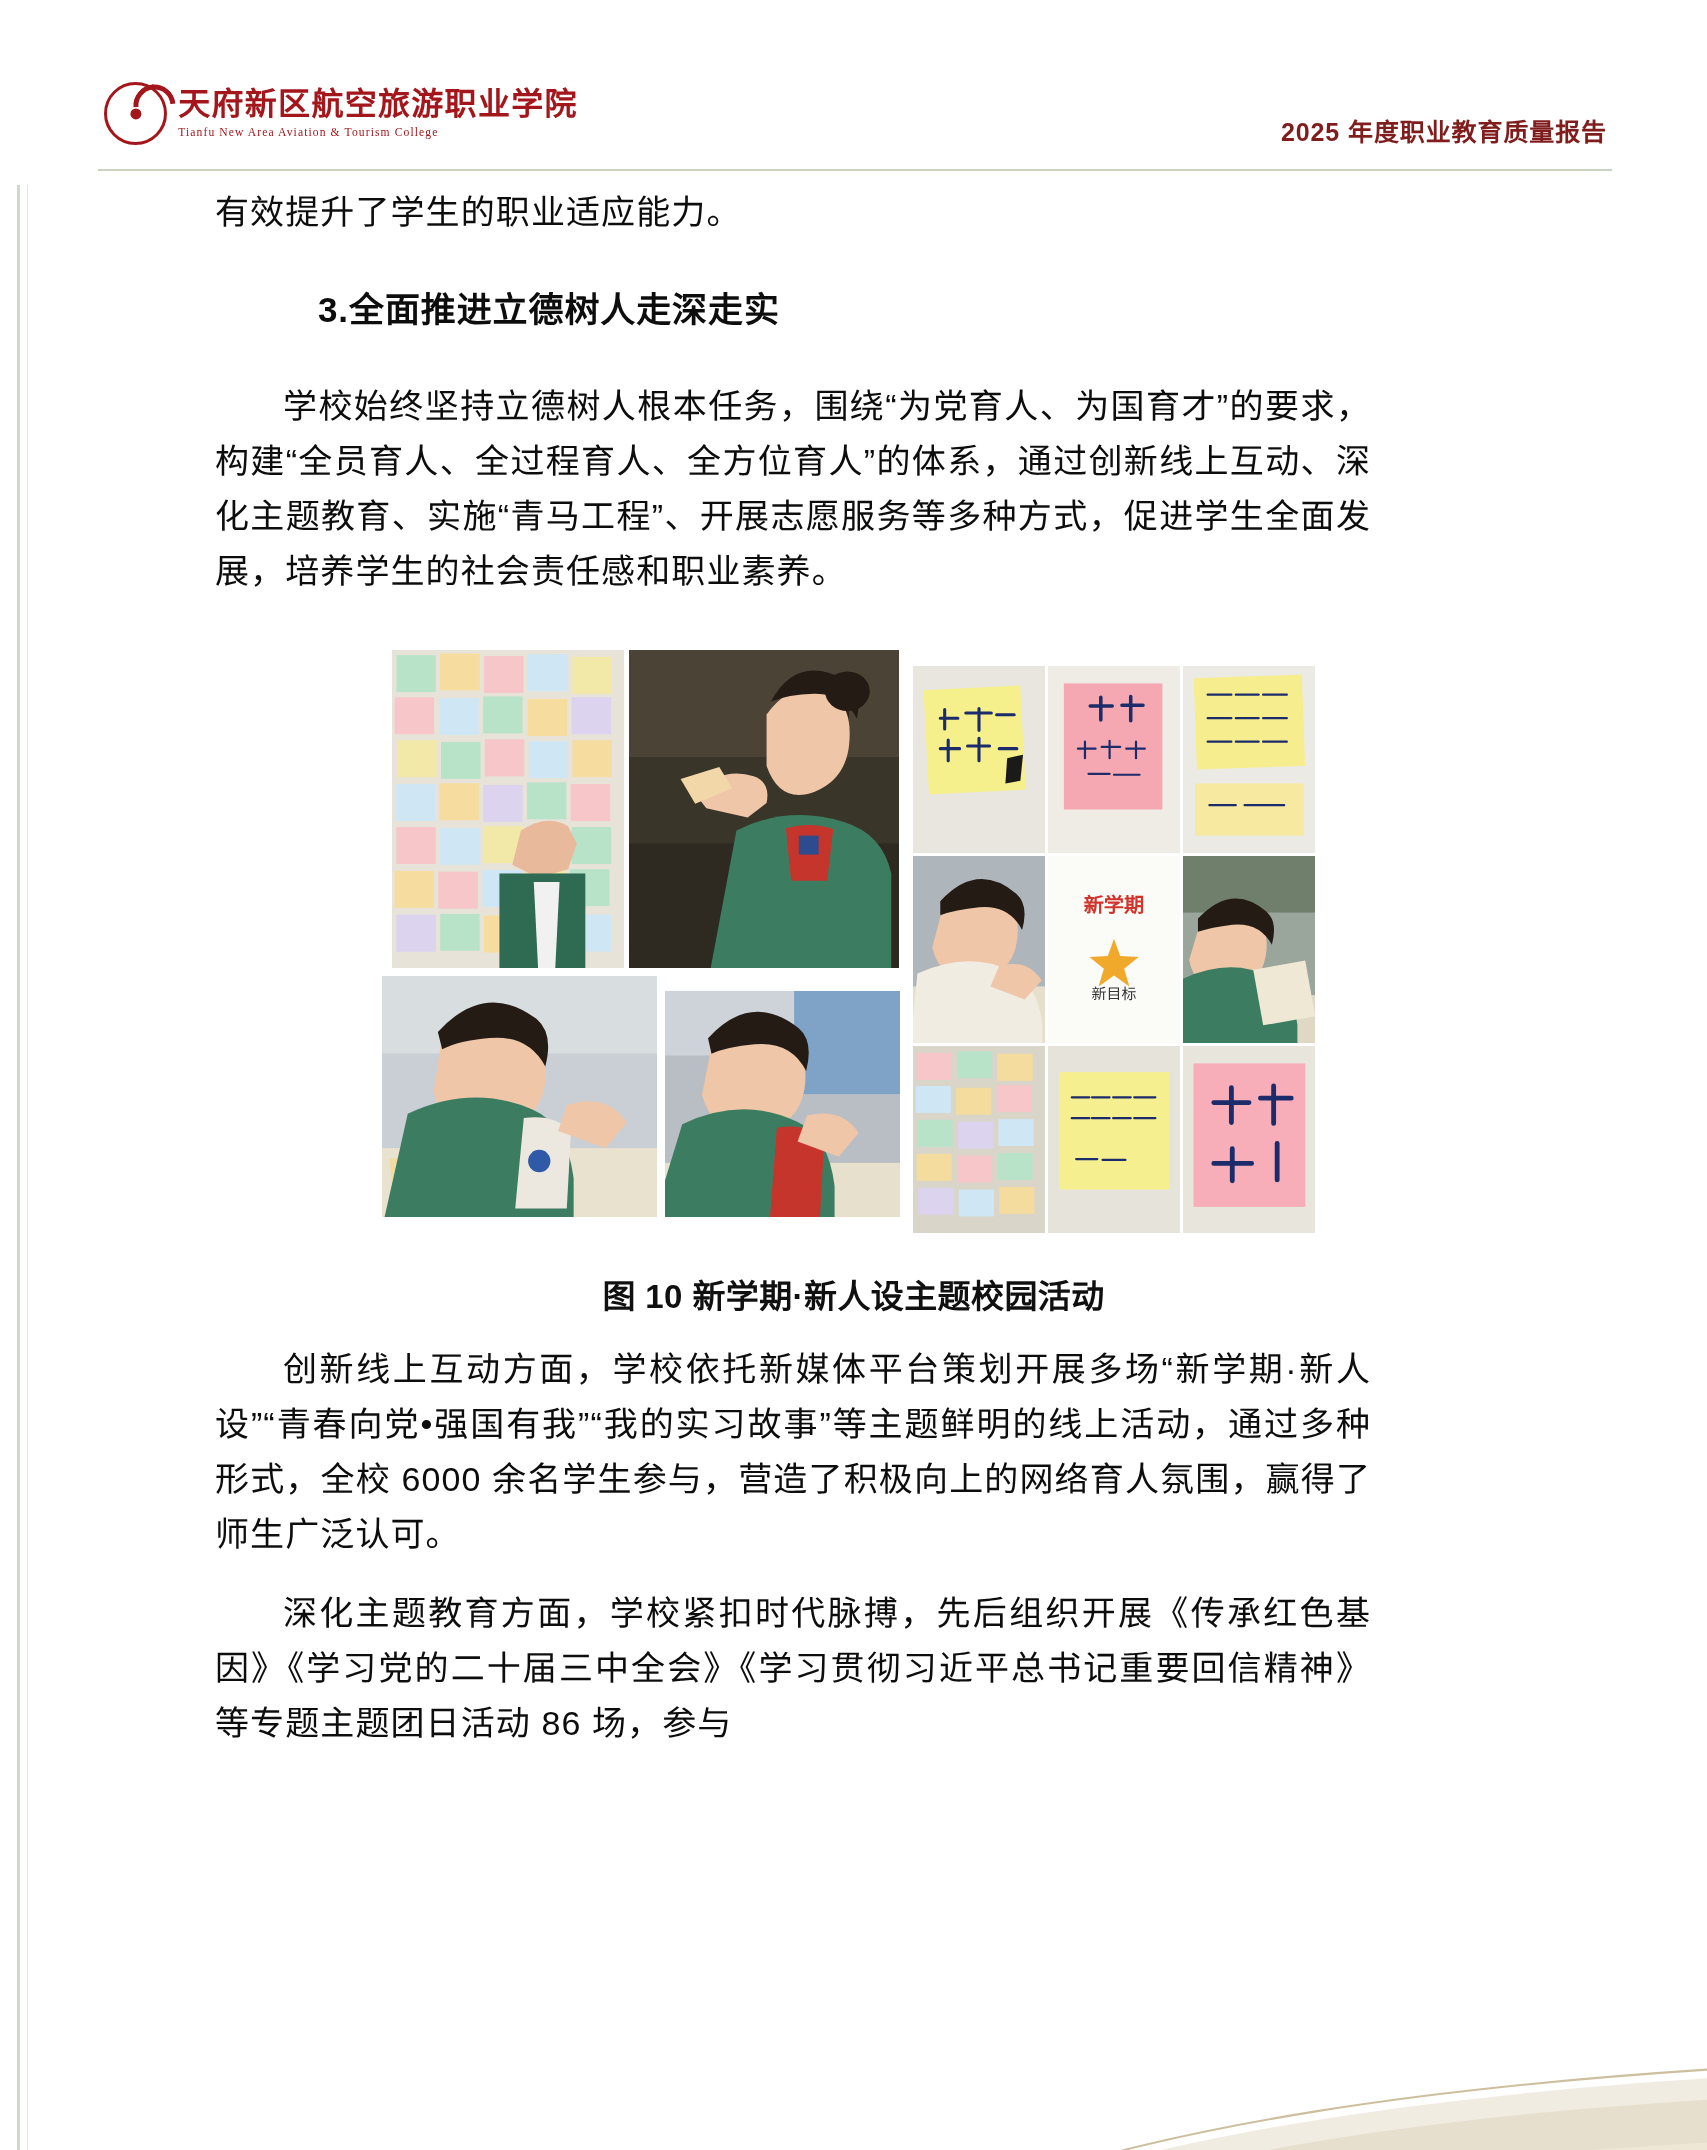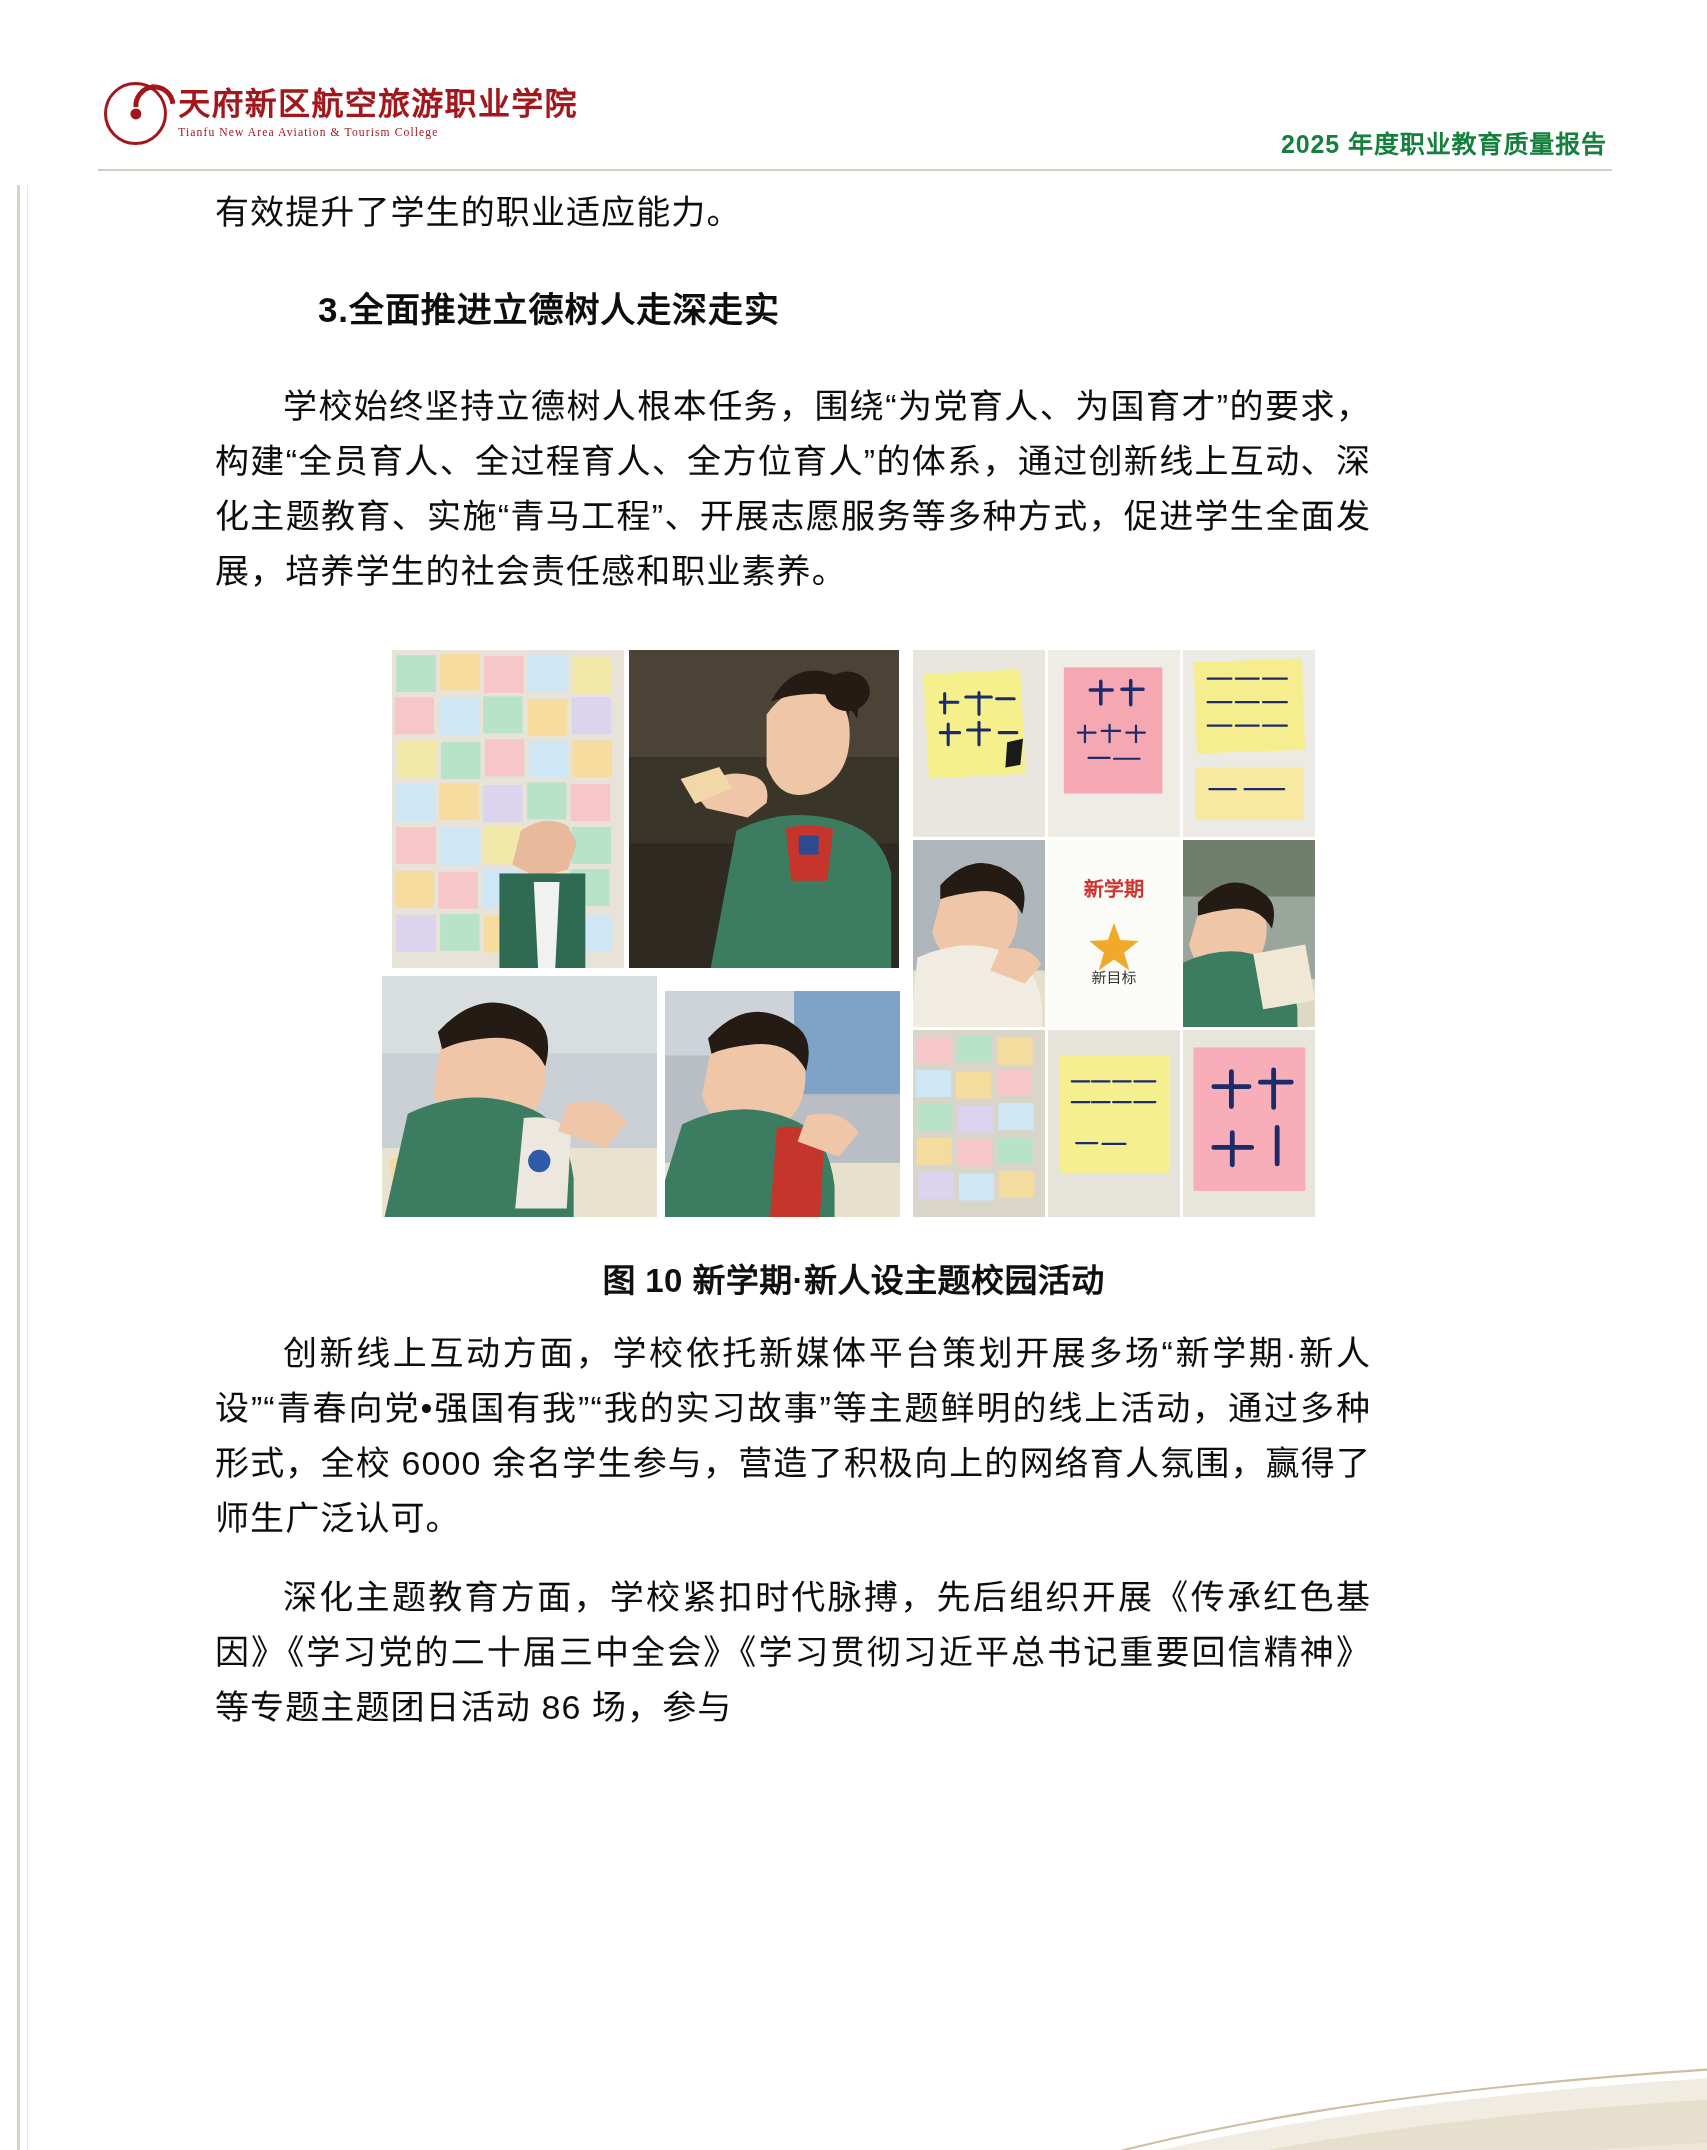--- a/index.html
+++ b/index.html
@@ -99,25 +99,25 @@
     font-family: Liberation Serif, serif;
     font-size: 11.6px;
     color: #a3161b;
     letter-spacing: 1.1px;
     margin-top: 5.2px;
     white-space: nowrap;
   }
   .header-title {
     position: absolute;
     right: 100px;
-    top: 124px;
+    top: 112px;
     font-family: "Liberation Sans", sans-serif;
     font-weight: 700;
     font-size: 25px;
-    color: #15803d;
+    color: #7f1d1d;
     letter-spacing: 0.9px;
     white-space: nowrap;
     text-align: right;
   }
   .header-rule {
     position: absolute;
     left: 98px;
     top: 169px;
     width: 1514px;
     height: 2.2px;
@@ -179,20 +179,21 @@
     overflow: hidden;
     background: #bdbdbd;
   }
   .collage-right {
     width: 402px;
     height: 567px;
     display: grid;
     grid-template-columns: repeat(3, 1fr);
     grid-template-rows: repeat(3, 1fr);
     gap: 3px;
+    margin-top: 16px;
   }
   .tile { position: relative; overflow: hidden; }
 
   .fig-caption {
     font-family: "Liberation Sans", sans-serif;
     font-weight: 700;
     font-size: 33px;
     color: #101010;
     text-align: center;
     letter-spacing: 0.4px;

